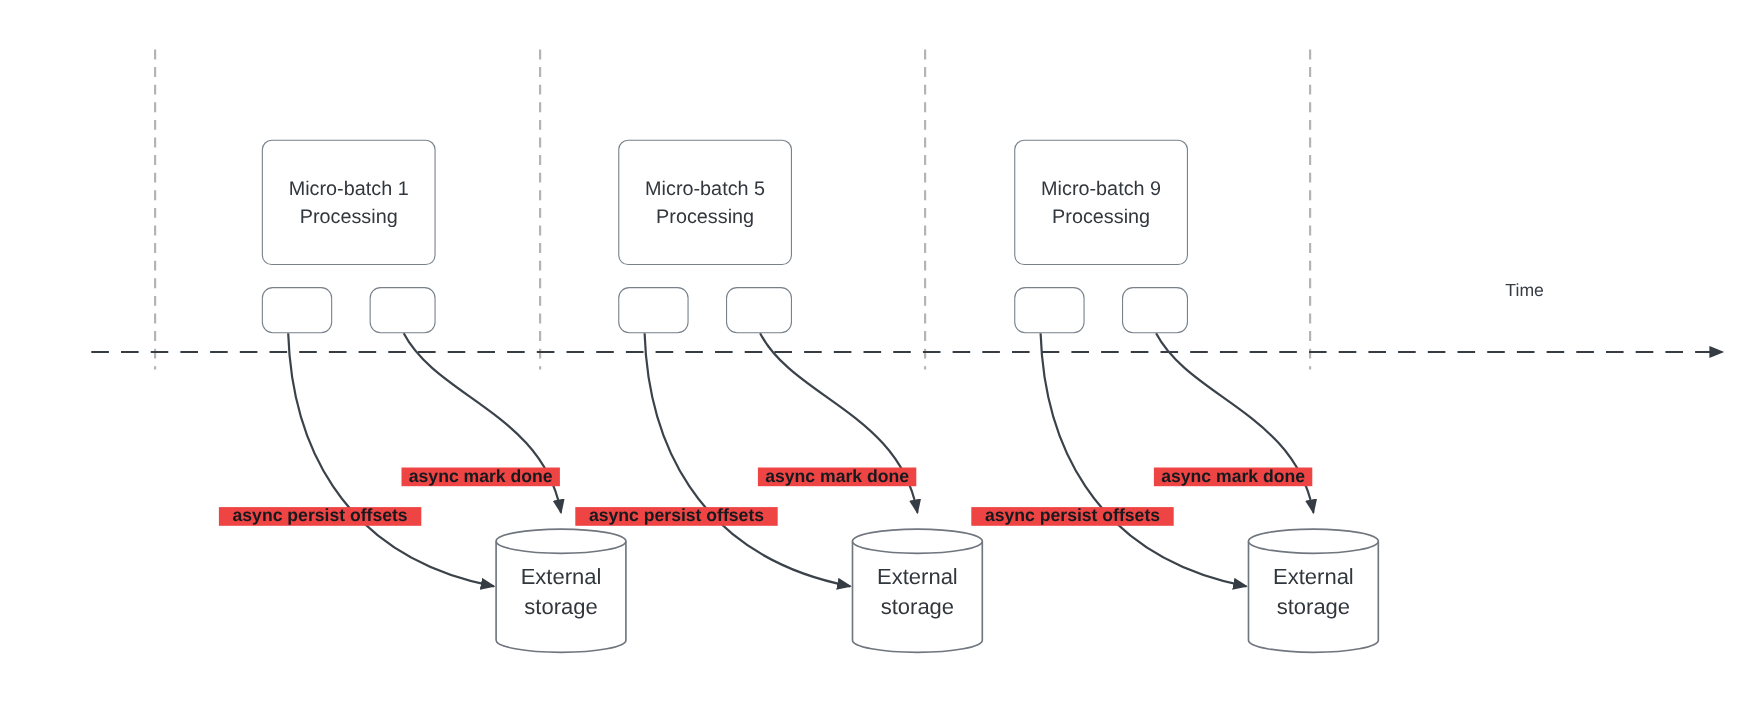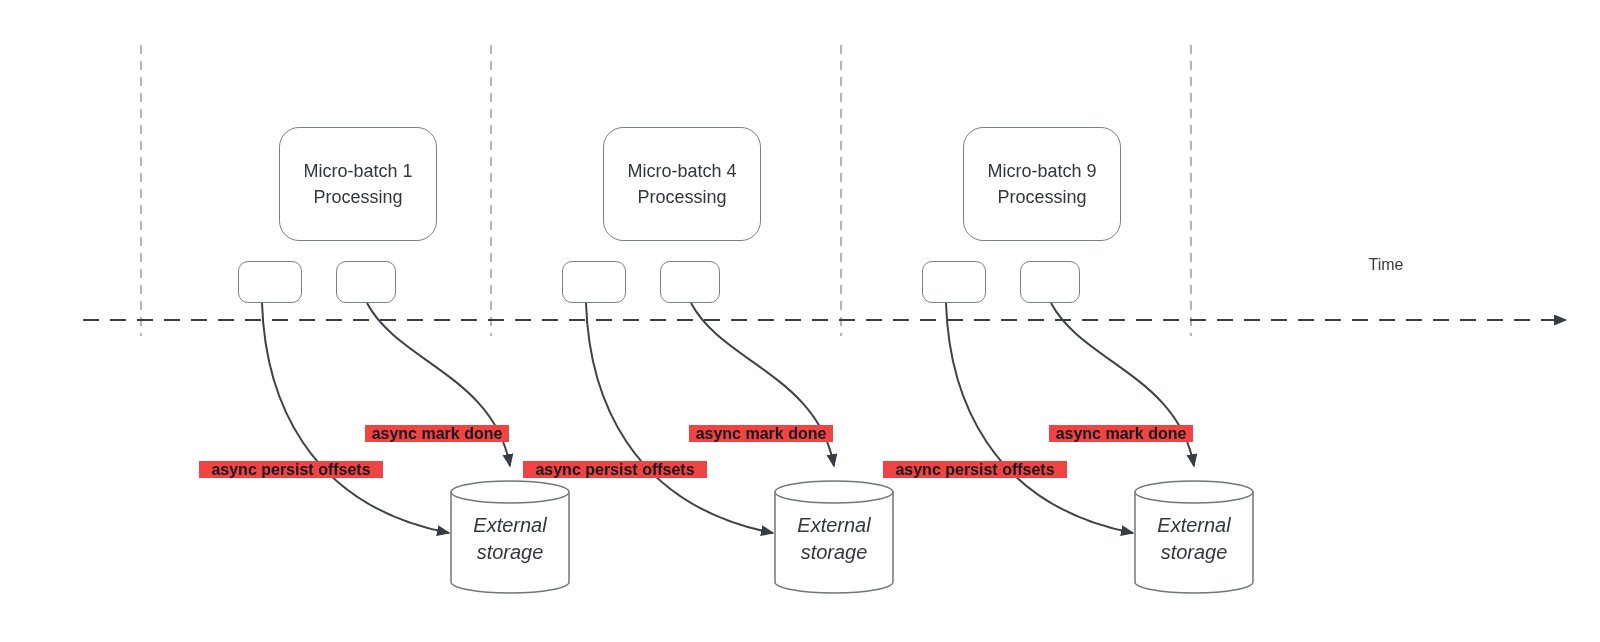--- a/index.html
+++ b/index.html
@@ -7,41 +7,41 @@
     position:relative;width:1600px;height:642px;background:#ffffff;overflow:hidden;
     font-family:"Liberation Sans",sans-serif;
   }
   #shapes-svg{position:absolute;left:0;top:0;z-index:1;}
   .overlay{position:absolute;inset:0;z-index:2;pointer-events:none;}
   .grp{position:absolute;inset:0;}
   .g1{--off:0px;} .g2{--off:324px;} .g3{--off:684px;}
 
   .mb-box{
     position:absolute;left:calc(238px + var(--off));top:127px;width:156px;height:112px;
-    border:1.5px solid #78808a;border-radius:20px;background:#fff;
+    border:1.5px solid #78808a;border-radius:9px;background:#fff;
     display:flex;flex-direction:column;align-items:center;justify-content:center;
-    font-size:18px;line-height:26px;color:#31373d;text-align:center;margin-left:41px;
+    font-size:18px;line-height:26px;color:#31373d;text-align:center;
   }
   .small-box{
     position:absolute;top:261px;height:42px;background:#fff;
     border:1.5px solid #78808a;border-radius:10px;box-sizing:border-box;
   }
   .small-box.a{left:calc(238px + var(--off));width:64px;}
   .small-box.b{left:calc(336px + var(--off));width:60px;}
 
   .edge-label{
     position:absolute;font-weight:bold;font-size:16px;line-height:17px;
     color:#16191d;text-align:center;background:#ef4444;white-space:nowrap;margin-top:44px;
   }
   .persist-label{left:calc(199px + var(--off));top:417px;width:184px;}
   .mark-label{left:calc(365px + var(--off));top:381px;width:144px;}
 
   .storage-label{
     position:absolute;left:calc(451px + var(--off));top:512px;width:118px;
-    font-size:20px;line-height:27px;color:#31373d;text-align:center;font-style:italic;
+    font-size:20px;line-height:27px;color:#31373d;text-align:center;
   }
   .time-label{
     position:absolute;left:1340px;top:253px;width:92px;text-align:center;
     font-size:16px;line-height:24px;color:#363c44;
   }
 </style>
 </head>
 <body>
 
 <div id="canvas">
@@ -102,21 +102,21 @@
       <div class="edge-label persist-label">async persist offsets</div>
       <div class="edge-label mark-label">async mark done</div>
       <div class="storage-label">
         <span>External</span><br>
         <span>storage</span>
       </div>
     </div>
 
     <div class="grp g2">
       <div class="mb-box">
-        <span>Micro-batch 4</span>
+        <span>Micro-batch 5</span>
         <span>Processing</span>
       </div>
       <div class="small-box a"></div>
       <div class="small-box b"></div>
       <div class="edge-label persist-label">async persist offsets</div>
       <div class="edge-label mark-label">async mark done</div>
       <div class="storage-label">
         <span>External</span><br>
         <span>storage</span>
       </div>

